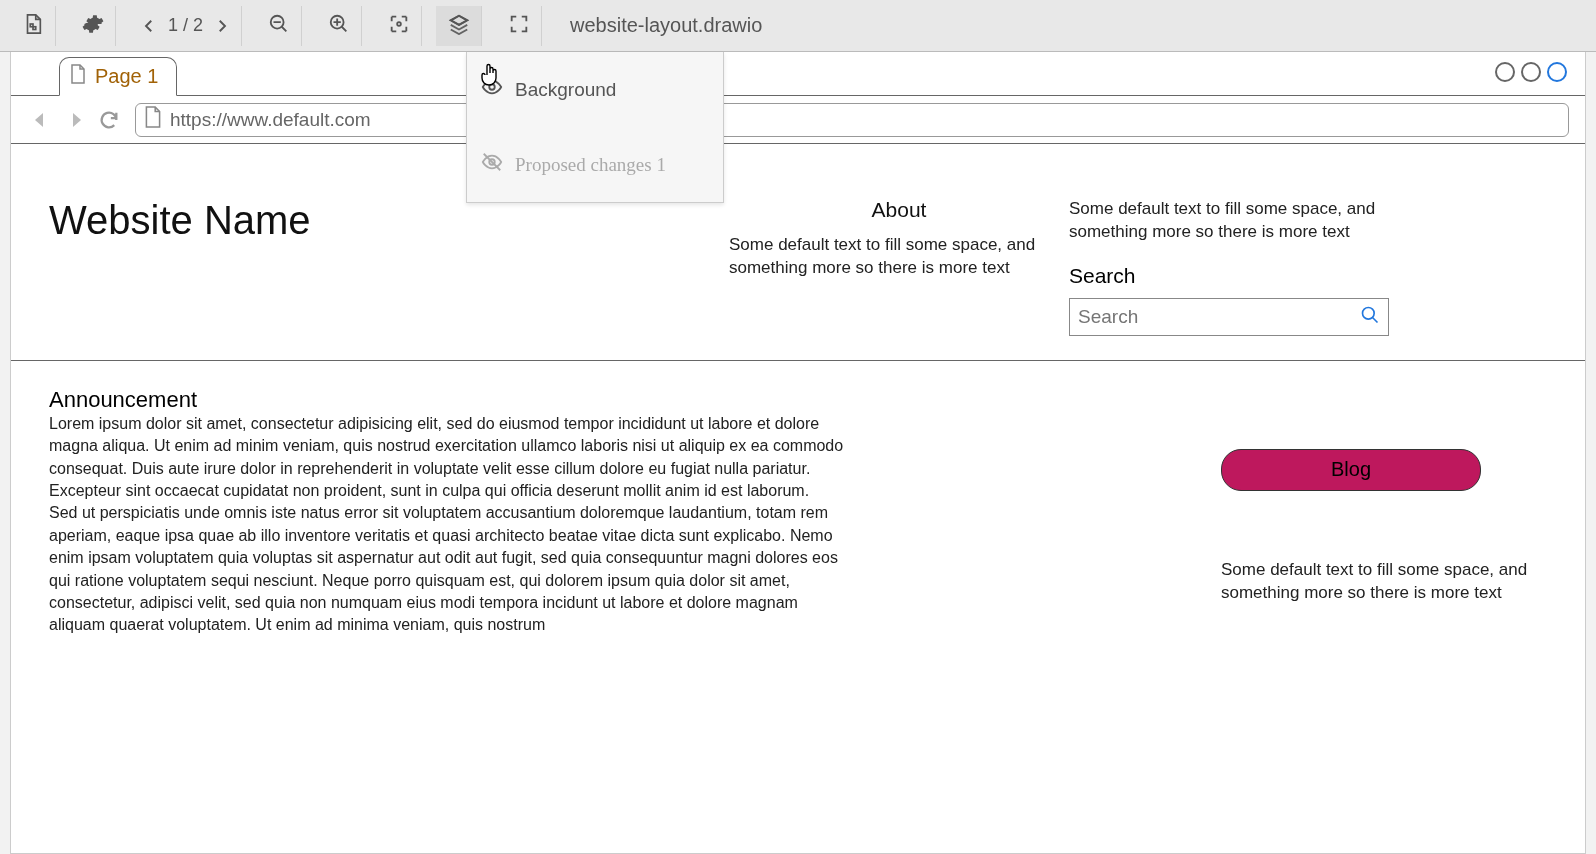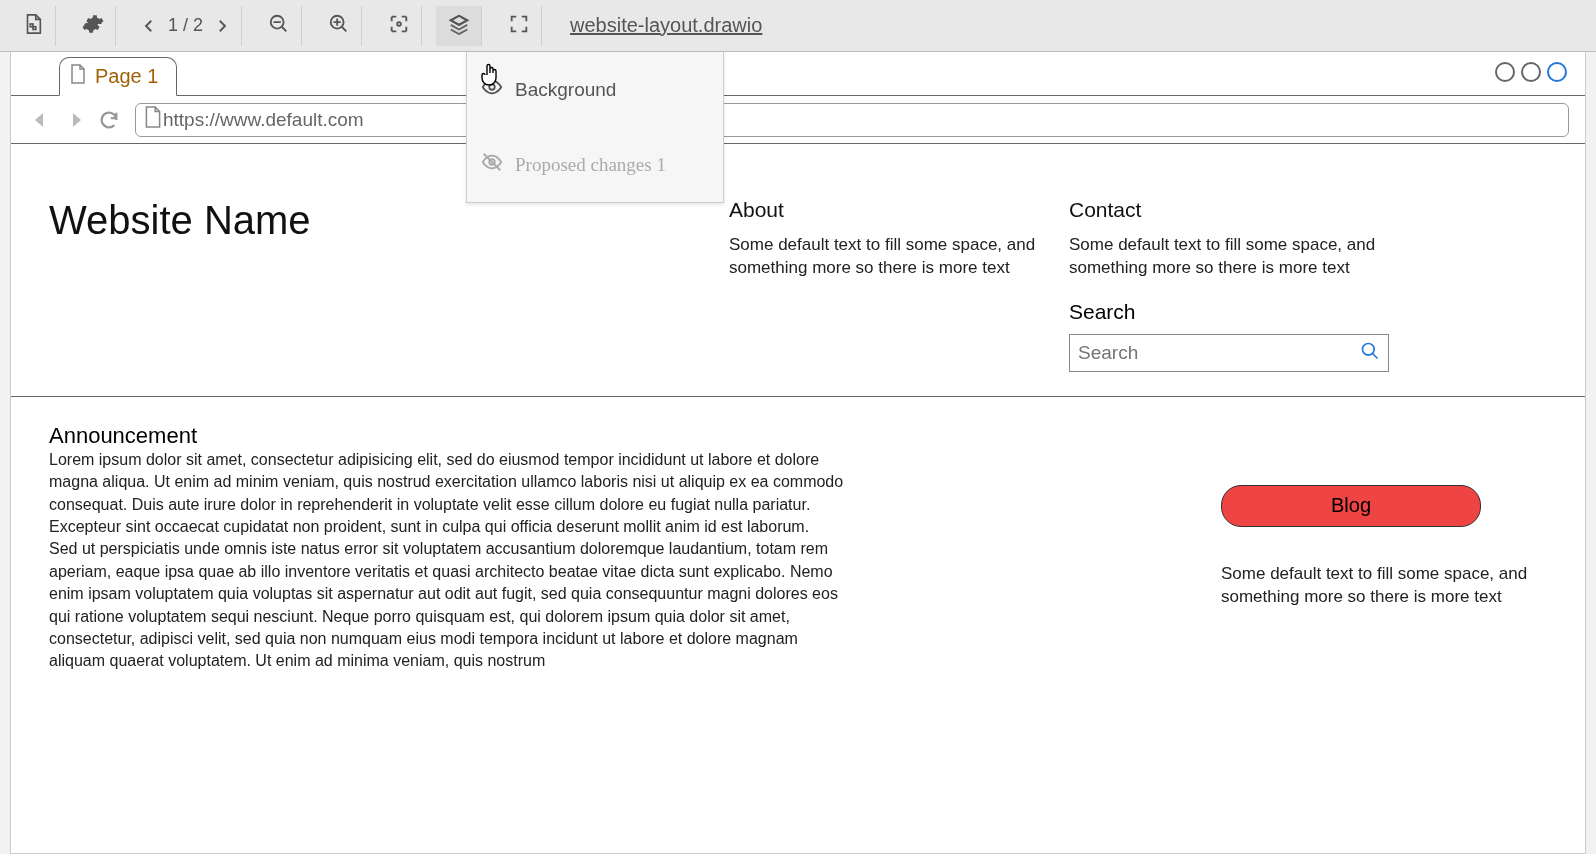--- a/index.html
+++ b/index.html
@@ -57,21 +57,20 @@
   }
   .page-ind .chev {
     width: 26px;
     display:flex;align-items:center;justify-content:center;
     cursor:pointer;
   }
   .filename {
     padding-left: 14px;
     font-size: 20px;
     color: #555;
-    text-decoration: underline;
   }
   
   .layers-dd {
     position: absolute;
     top: 52px;
     left: 466px;
     width: 258px;
     background: #f6f6f6;
     border: 1px solid #ccc;
     border-top: none;
@@ -162,21 +161,21 @@
   }
   .nav-arrow.refresh { color: #999; }
   .url-bar {
     flex: 1;
     height: 34px;
     border: 1px solid #999;
     border-radius: 6px;
     display: flex;
     align-items: center;
     padding: 0 8px;
-    gap: 1px;
+    gap: 8px;
     font-size: 19px;
     color: #666;
     margin-left: 6px;
   }
   .url-bar svg { width: 18px; height: 22px; }
   
   .mockup {
     padding: 54px 24px 0 38px;
   }
   .top-grid {
@@ -187,20 +186,21 @@
   .site-name {
     font-size: 40px;
     font-weight: 400;
     color: #111;
   }
   .col h3 {
     font-size: 21px;
     font-weight: 400;
     color: #111;
     margin-bottom: 12px;
+    text-align: center;
   }
   .col p {
     font-size: 17px;
     color: #222;
     line-height: 1.35;
   }
   .search-label {
     font-size: 21px;
     margin-top: 20px;
     margin-bottom: 10px;
@@ -241,26 +241,26 @@
     line-height: 1.4;
   }
   .blog-col {
     padding-top: 62px;
   }
   .blog-btn {
     width: 260px;
     height: 42px;
     border: 1.5px solid #333;
     border-radius: 20px;
-    background: #ef4444;
+    background: #be185d;
     font-size: 20px;
     display: flex;
     align-items: center;
     justify-content: center;
-    margin-bottom: 36px;
+    margin-bottom: 68px;
     cursor: pointer;
   }
   .blog-col p {
     font-size: 17px;
     color: #222;
     line-height: 1.35;
   }
 </style>
 </head>
 <body>
@@ -416,21 +416,20 @@
     <div class="mockup">
       <div class="top-grid">
         <div>
           <h1 class="site-name">Website Name</h1>
         </div>
         <div class="col">
           <h3>About</h3>
           <p>Some default text to fill some space, and something more so there is more text</p>
         </div>
         <div class="col">
-          <h3>Contact</h3>
           <p>Some default text to fill some space, and something more so there is more text</p>
           <div class="search-label">Search</div>
           <div class="search-box">
             <input placeholder="Search" style="">
             <span>
               <svg viewBox="0 0 24 24" fill="none" stroke="currentColor" stroke-width="2">
                   <circle cx="10" cy="10" r="7"></circle>
                   <path d="M15 15l6 6"></path>
                 </svg>
             </span>

